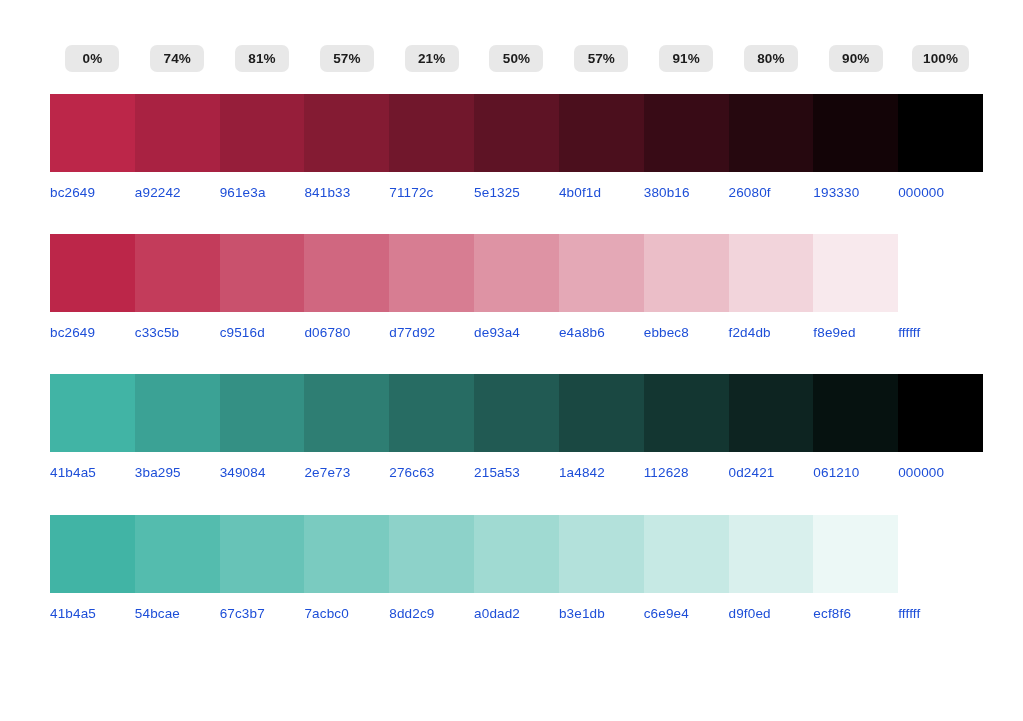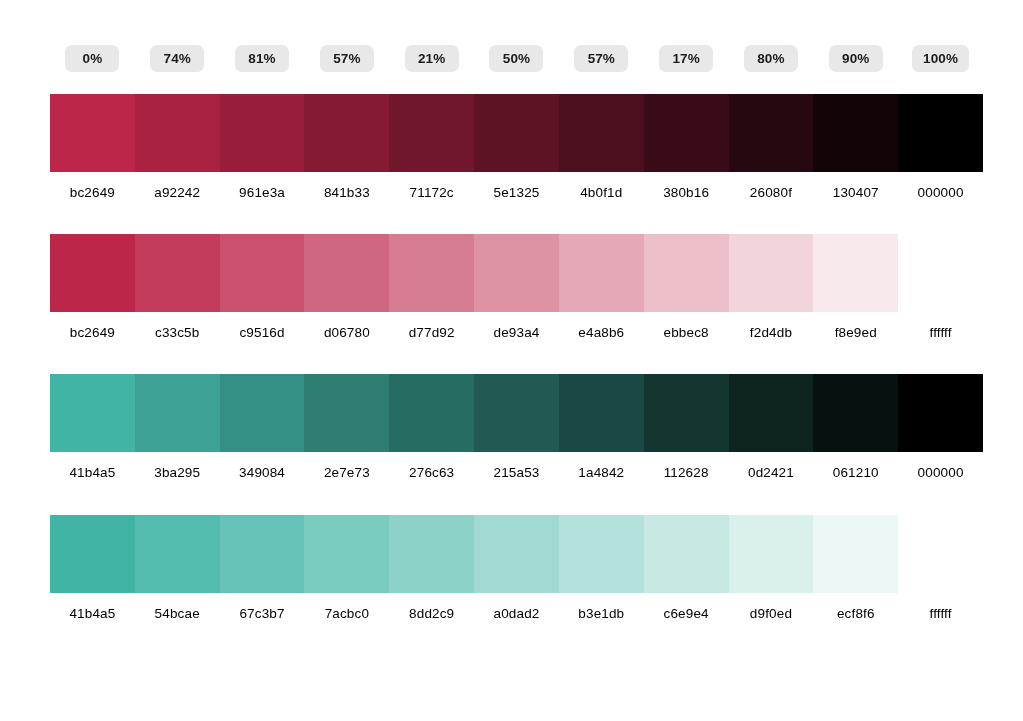--- a/index.html
+++ b/index.html
@@ -74,24 +74,23 @@
   .swatch {
     width: 100%;
     height: 100%;
   }
   .hex-row {
     display: grid;
     grid-template-columns: repeat(11, 1fr);
     margin-top: 13px;
   }
   .hex-cell {
-    text-align: center;
     font-size: 13.5px;
     font-weight: 400;
-    color: #000000;
+    color: #1d4ed8;
     letter-spacing: 0.15px;
     line-height: 1.2;
     white-space: nowrap;
   }
 
   
   .palette-row.row-0 { margin-top: 22px; }
   .palette-row.row-1 { margin-top: 33px; }
   .palette-row.row-2 { margin-top: 33px; }
   .palette-row.row-3 { margin-top: 33px; }
@@ -118,21 +117,21 @@
         <div class="scale-cell">
           <span class="pill">21%</span>
         </div>
         <div class="scale-cell">
           <span class="pill">50%</span>
         </div>
         <div class="scale-cell">
           <span class="pill">57%</span>
         </div>
         <div class="scale-cell">
-          <span class="pill">17%</span>
+          <span class="pill">91%</span>
         </div>
         <div class="scale-cell">
           <span class="pill">80%</span>
         </div>
         <div class="scale-cell">
           <span class="pill">90%</span>
         </div>
         <div class="scale-cell">
           <span class="pill">100%</span>
         </div>
@@ -156,21 +155,21 @@
           <div class="hex-row">
             <div class="hex-cell">bc2649</div>
             <div class="hex-cell">a92242</div>
             <div class="hex-cell">961e3a</div>
             <div class="hex-cell">841b33</div>
             <div class="hex-cell">71172c</div>
             <div class="hex-cell">5e1325</div>
             <div class="hex-cell">4b0f1d</div>
             <div class="hex-cell">380b16</div>
             <div class="hex-cell">26080f</div>
-            <div class="hex-cell">130407</div>
+            <div class="hex-cell">193330</div>
             <div class="hex-cell">000000</div>
           </div>
         </div>
         <div class="palette-row row-1">
           <div class="swatch-band">
             <div class="swatch" style="background: rgb(188, 38, 73);"></div>
             <div class="swatch" style="background: rgb(195, 60, 91);"></div>
             <div class="swatch" style="background: rgb(201, 81, 109);"></div>
             <div class="swatch" style="background: rgb(208, 103, 128);"></div>
             <div class="swatch" style="background: rgb(215, 125, 146);"></div>

